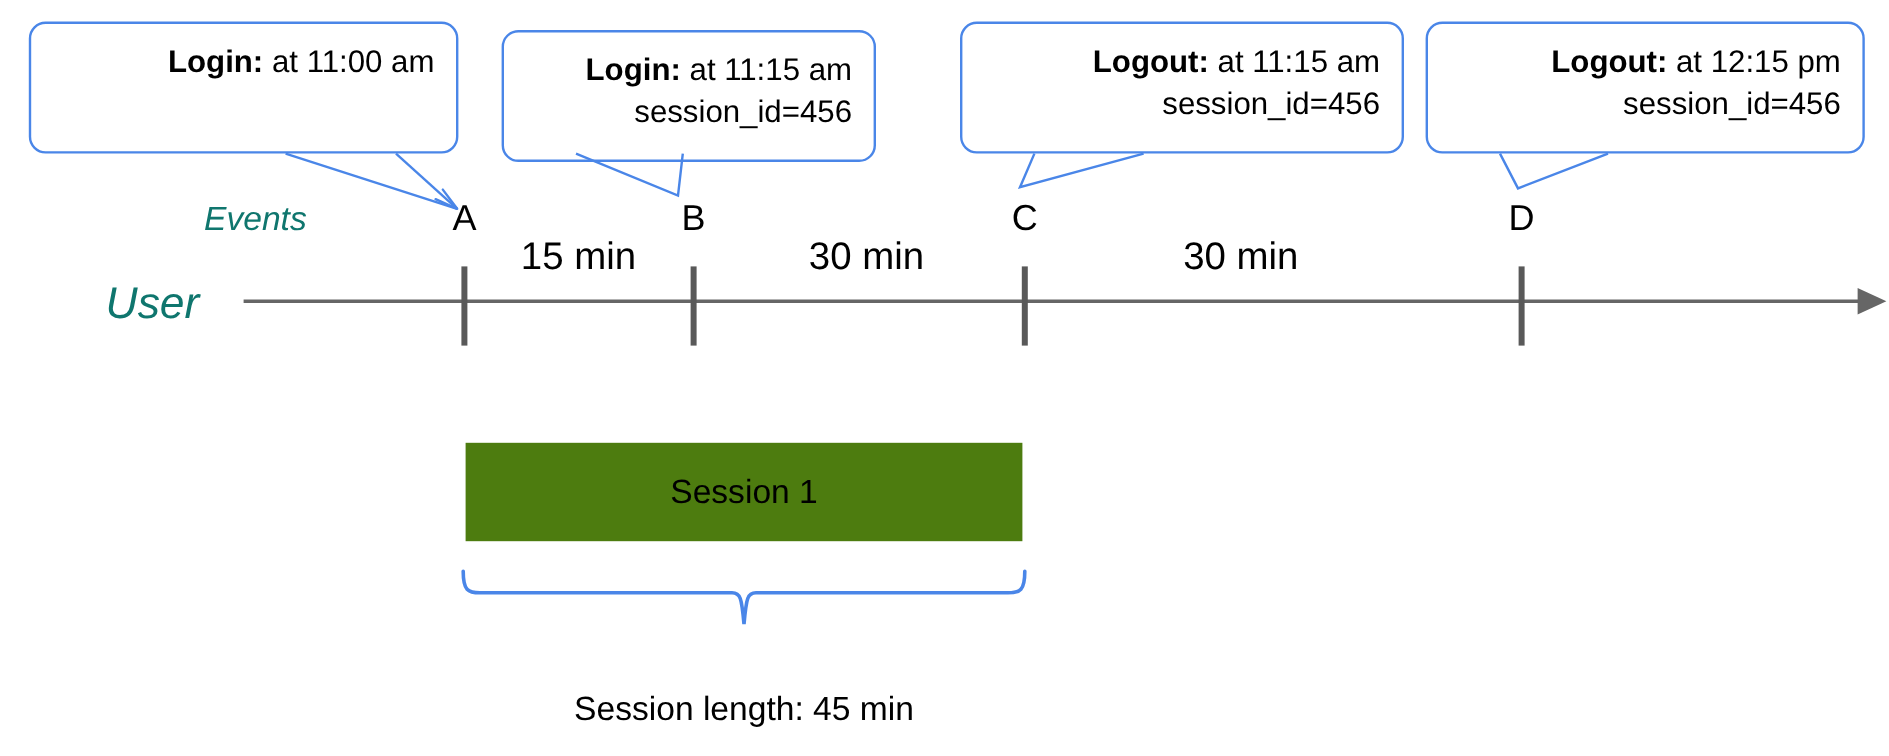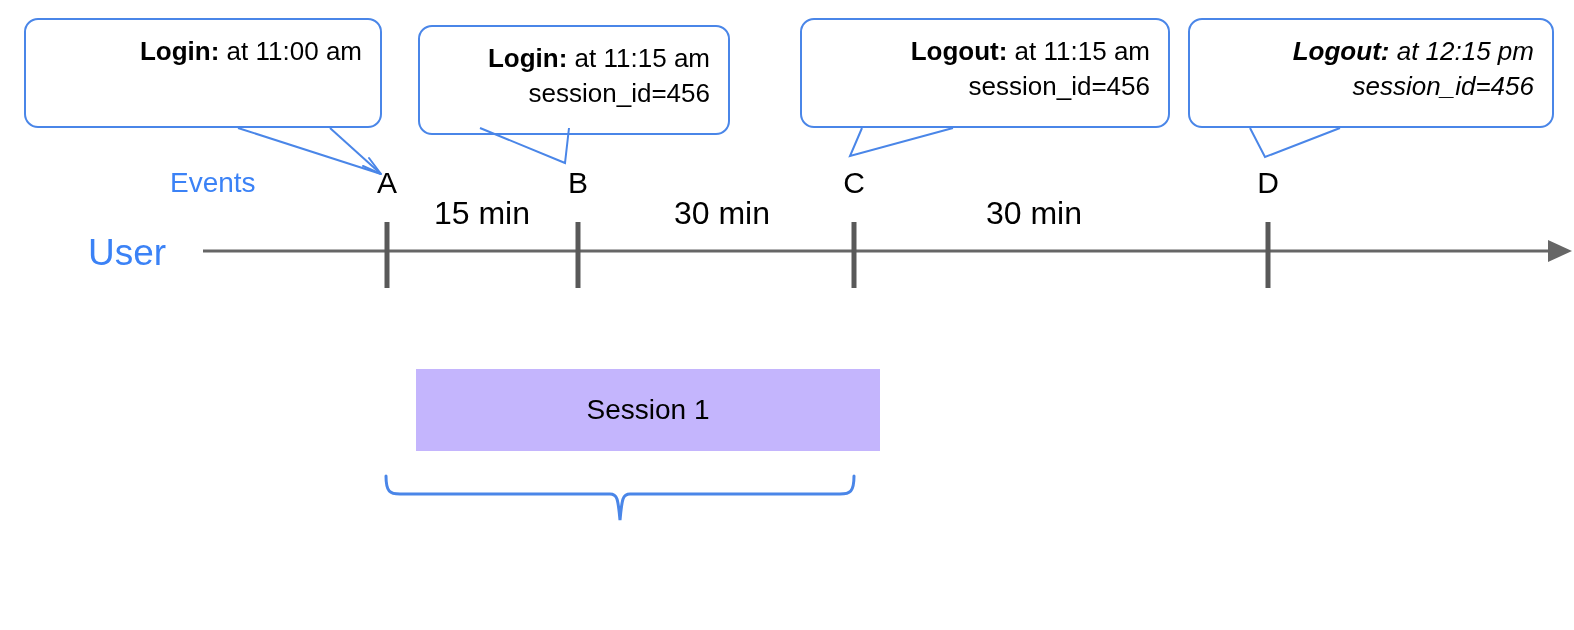--- a/index.html
+++ b/index.html
@@ -46,22 +46,23 @@
     left: 0;
     top: 0;
     width: 1574px;
     height: 630px;
     pointer-events: none;
   }
 
   
   .lane-label {
     position: absolute;
-    color: #3b82f6;
+    color: #0f766e;
     white-space: nowrap;
+    font-style: italic;
   }
   #events-label {
     font-size: 28px;
     left: 170px;
     top: 167px;
   }
   #user-label {
     font-size: 37px;
     left: 88px;
     top: 232px;
@@ -85,25 +86,24 @@
     white-space: nowrap;
   }
 
   
   #session-bar {
     position: absolute;
     left: 388px;
     top: 369px;
     width: 464px;
     height: 82px;
-    background: #c4b5fd;
+    background: #4d7c0f;
     display: flex;
     align-items: center;
     justify-content: center;
-    margin-left: 28px;
   }
   #session-bar-label {
     font-size: 28px;
     color: #000000;
   }
 
   
   #session-length-label {
     position: absolute;
     left: 620px;
@@ -125,41 +125,42 @@
   <div class="callout" id="callout-b" style="left:418px; top:25px; width:312px; height:110px;">
     <span class="ln"><span class="lbl">Login:</span><span> at 11:15 am</span></span>
     <span class="ln">session_id=456</span>
   </div>
 
   <div class="callout" id="callout-c" style="left:800px; top:18px; width:370px; height:110px;">
     <span class="ln"><span class="lbl">Logout:</span><span> at 11:15 am</span></span>
     <span class="ln">session_id=456</span>
   </div>
 
-  <div class="callout" id="callout-d" style="left:1188px; top:18px; width:366px; height:110px;font-style:italic;">
+  <div class="callout" id="callout-d" style="left:1188px; top:18px; width:366px; height:110px;">
     <span class="ln"><span class="lbl">Logout:</span><span> at 12:15 pm</span></span>
     <span class="ln">session_id=456</span>
   </div>
 
   <div class="lane-label" id="events-label">Events</div>
   <div class="lane-label" id="user-label">User</div>
 
   <div class="tick-letter" style="left:387px;">A</div>
   <div class="tick-letter" style="left:578px;">B</div>
   <div class="tick-letter" style="left:854px;">C</div>
   <div class="tick-letter" style="left:1268px;">D</div>
 
   <div class="interval-label" style="left:482px;">15 min</div>
   <div class="interval-label" style="left:722px;">30 min</div>
   <div class="interval-label" style="left:1034px;">30 min</div>
 
   <div id="session-bar">
     <span id="session-bar-label">Session 1</span>
   </div>
 
+  <div id="session-length-label">Session length: 45 min</div>
 
   <svg id="overlay" viewBox="0 0 1574 630">
 
     <g fill="none" stroke="#4a86e8" stroke-width="2" stroke-linejoin="miter">
 
       <path d="M 238 128 L 381 174"></path>
       <path d="M 330 128 L 381 174"></path>
       <path d="M 381 174 L 363 166 M 381 174 L 369 158" stroke-linecap="round"></path>
 
       <path d="M 480 128 L 565 163 L 569 128"></path>

